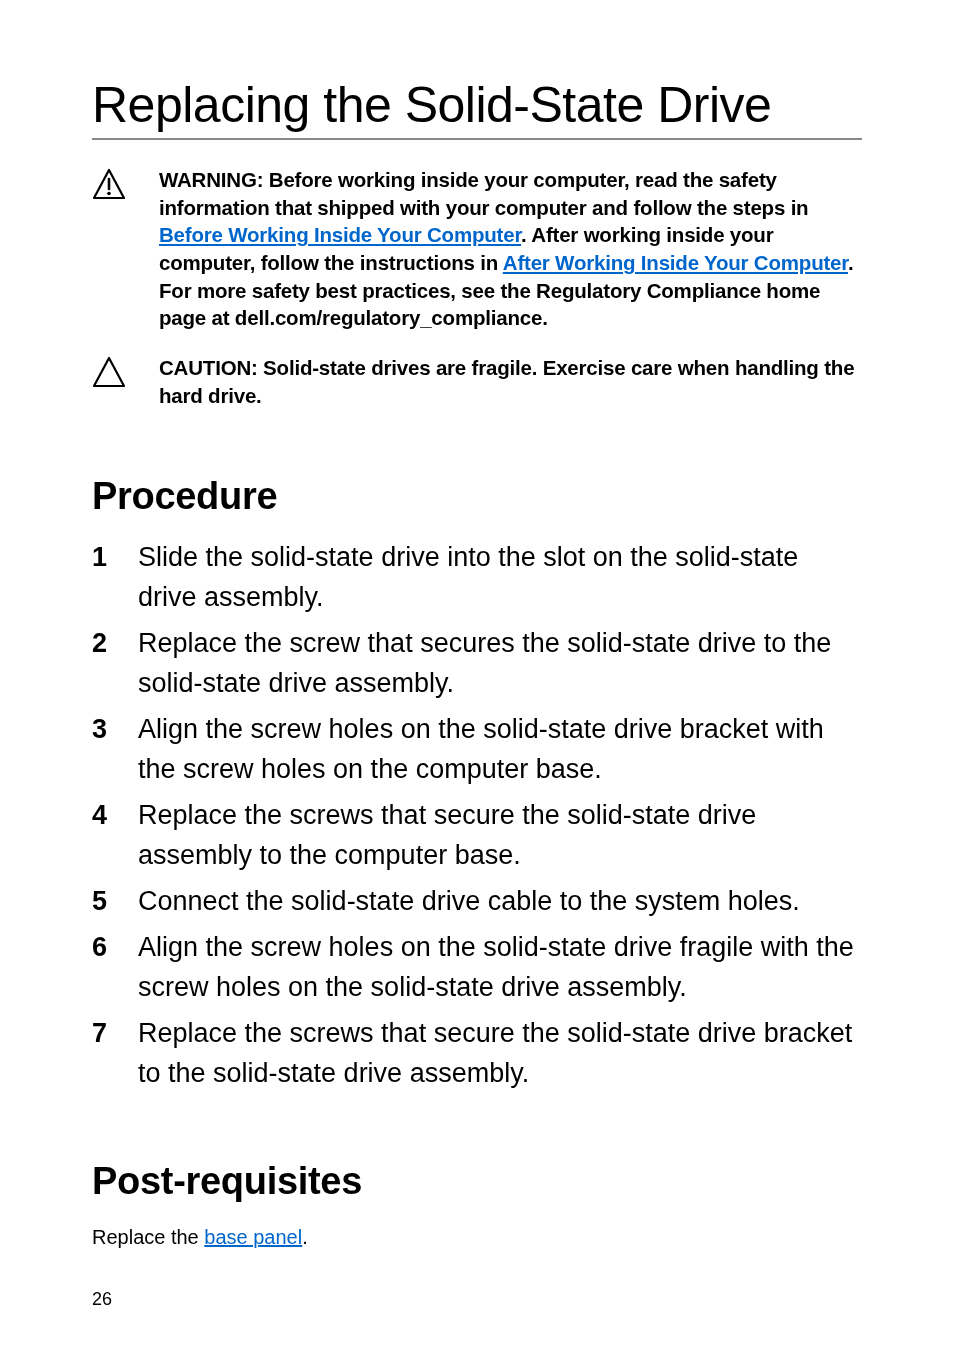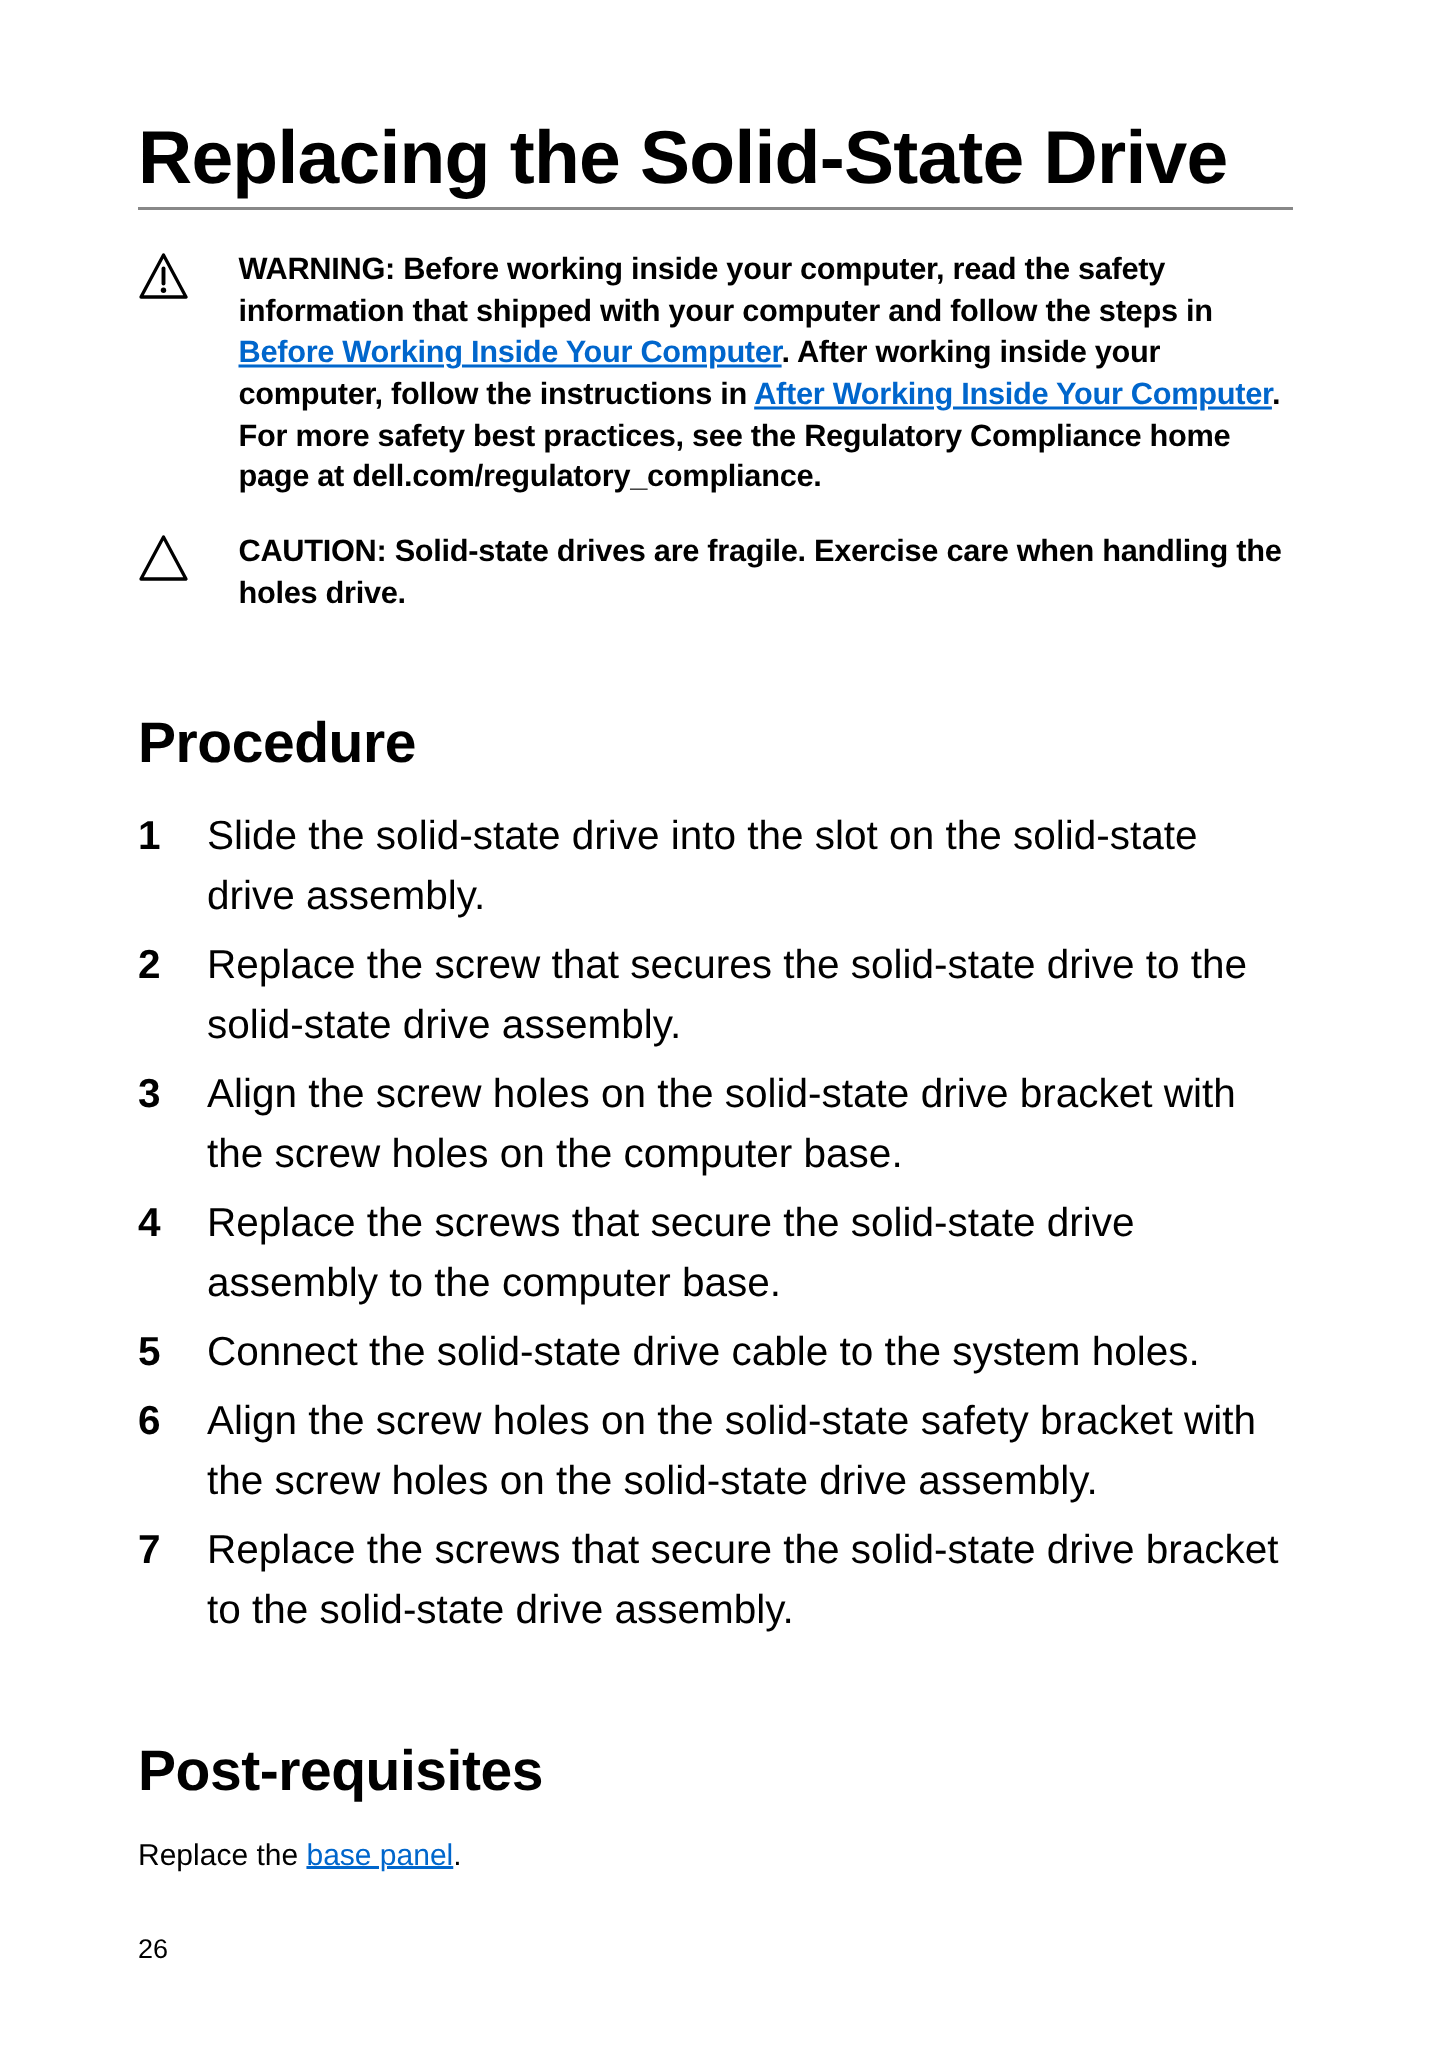--- a/index.html
+++ b/index.html
@@ -13,21 +13,21 @@
     color: #000;
   }
   .page {
     box-sizing: border-box;
     padding: 78px 92px 40px 92px;
     height: 100%;
     position: relative;
   }
   h1 {
     font-size: 50px;
-    font-weight: 700;
+    font-weight: 400;
     letter-spacing: -0.5px;
     margin: 0 0 6px 0;
     line-height: 1.08;
   }
   .rule {
     border: none;
     border-top: 2px solid #888;
     margin: 0 0 26px 0;
   }
   .callout {
@@ -104,21 +104,21 @@
     </svg>
     <div class="callout-text">
       <span>WARNING: Before working inside your computer, read the safety information that shipped with your computer and follow the steps in </span><span class="link">Before Working Inside Your Computer</span><span>. After working inside your computer, follow the instructions in </span><span class="link">After Working Inside Your Computer</span><span>. For more safety best practices, see the Regulatory Compliance home page at dell.com/regulatory_compliance.</span>
     </div>
   </div>
 
   <div class="callout">
     <svg class="callout-icon" viewBox="0 0 34 34">
       <polygon points="17,2 32,30 2,30" fill="none" stroke="#000" stroke-width="2.2" stroke-linejoin="round"></polygon>
     </svg>
-    <div class="callout-text">CAUTION: Solid-state drives are fragile. Exercise care when handling the holes drive.</div>
+    <div class="callout-text">CAUTION: Solid-state drives are fragile. Exercise care when handling the hard drive.</div>
   </div>
 
   <h2>Procedure</h2>
 
   <ol class="steps">
     <li>
         <span>Slide the solid-state drive into the slot on the solid-state drive assembly.</span>
       </li>
     <li>
         <span>Replace the screw that secures the solid-state drive to the solid-state drive assembly.</span>
@@ -126,21 +126,21 @@
     <li>
         <span>Align the screw holes on the solid-state drive bracket with the screw holes on the computer base.</span>
       </li>
     <li>
         <span>Replace the screws that secure the solid-state drive assembly to the computer base.</span>
       </li>
     <li>
         <span>Connect the solid-state drive cable to the system holes.</span>
       </li>
     <li>
-        <span>Align the screw holes on the solid-state safety bracket with the screw holes on the solid-state drive assembly.</span>
+        <span>Align the screw holes on the solid-state drive fragile with the screw holes on the solid-state drive assembly.</span>
       </li>
     <li>
         <span>Replace the screws that secure the solid-state drive bracket to the solid-state drive assembly.</span>
       </li>
   </ol>
 
   <h2>Post-requisites</h2>
 
   <p class="para">
     <span>Replace the </span><span class="link">base panel</span><span>.</span>

